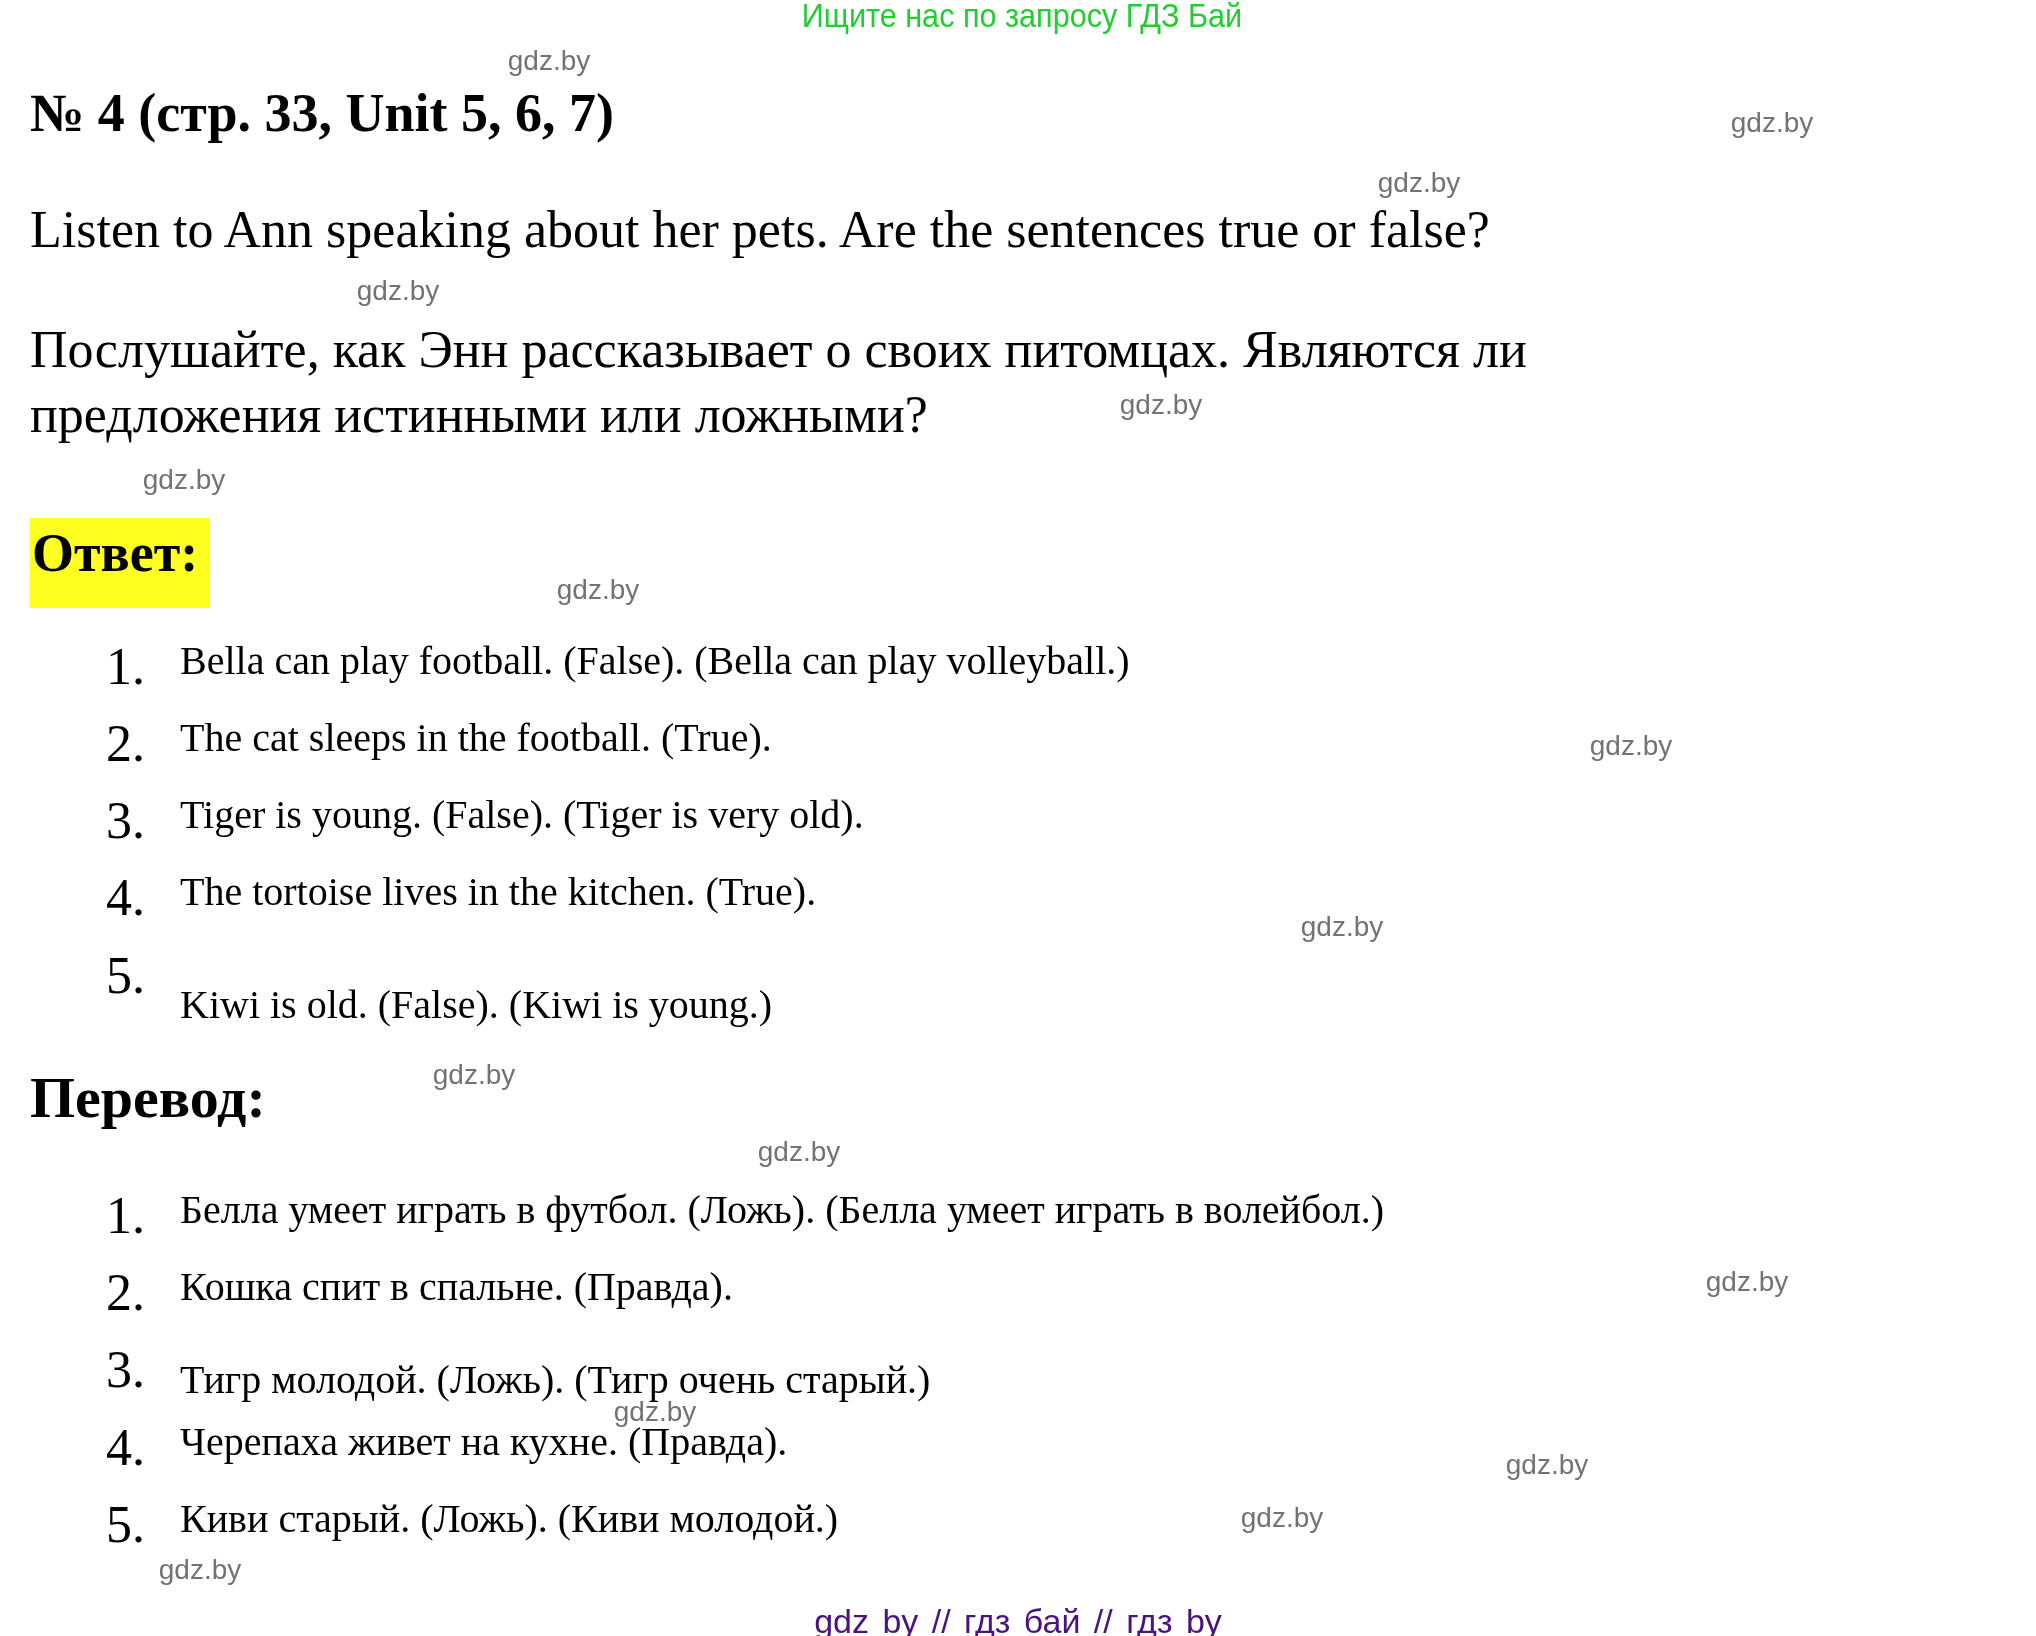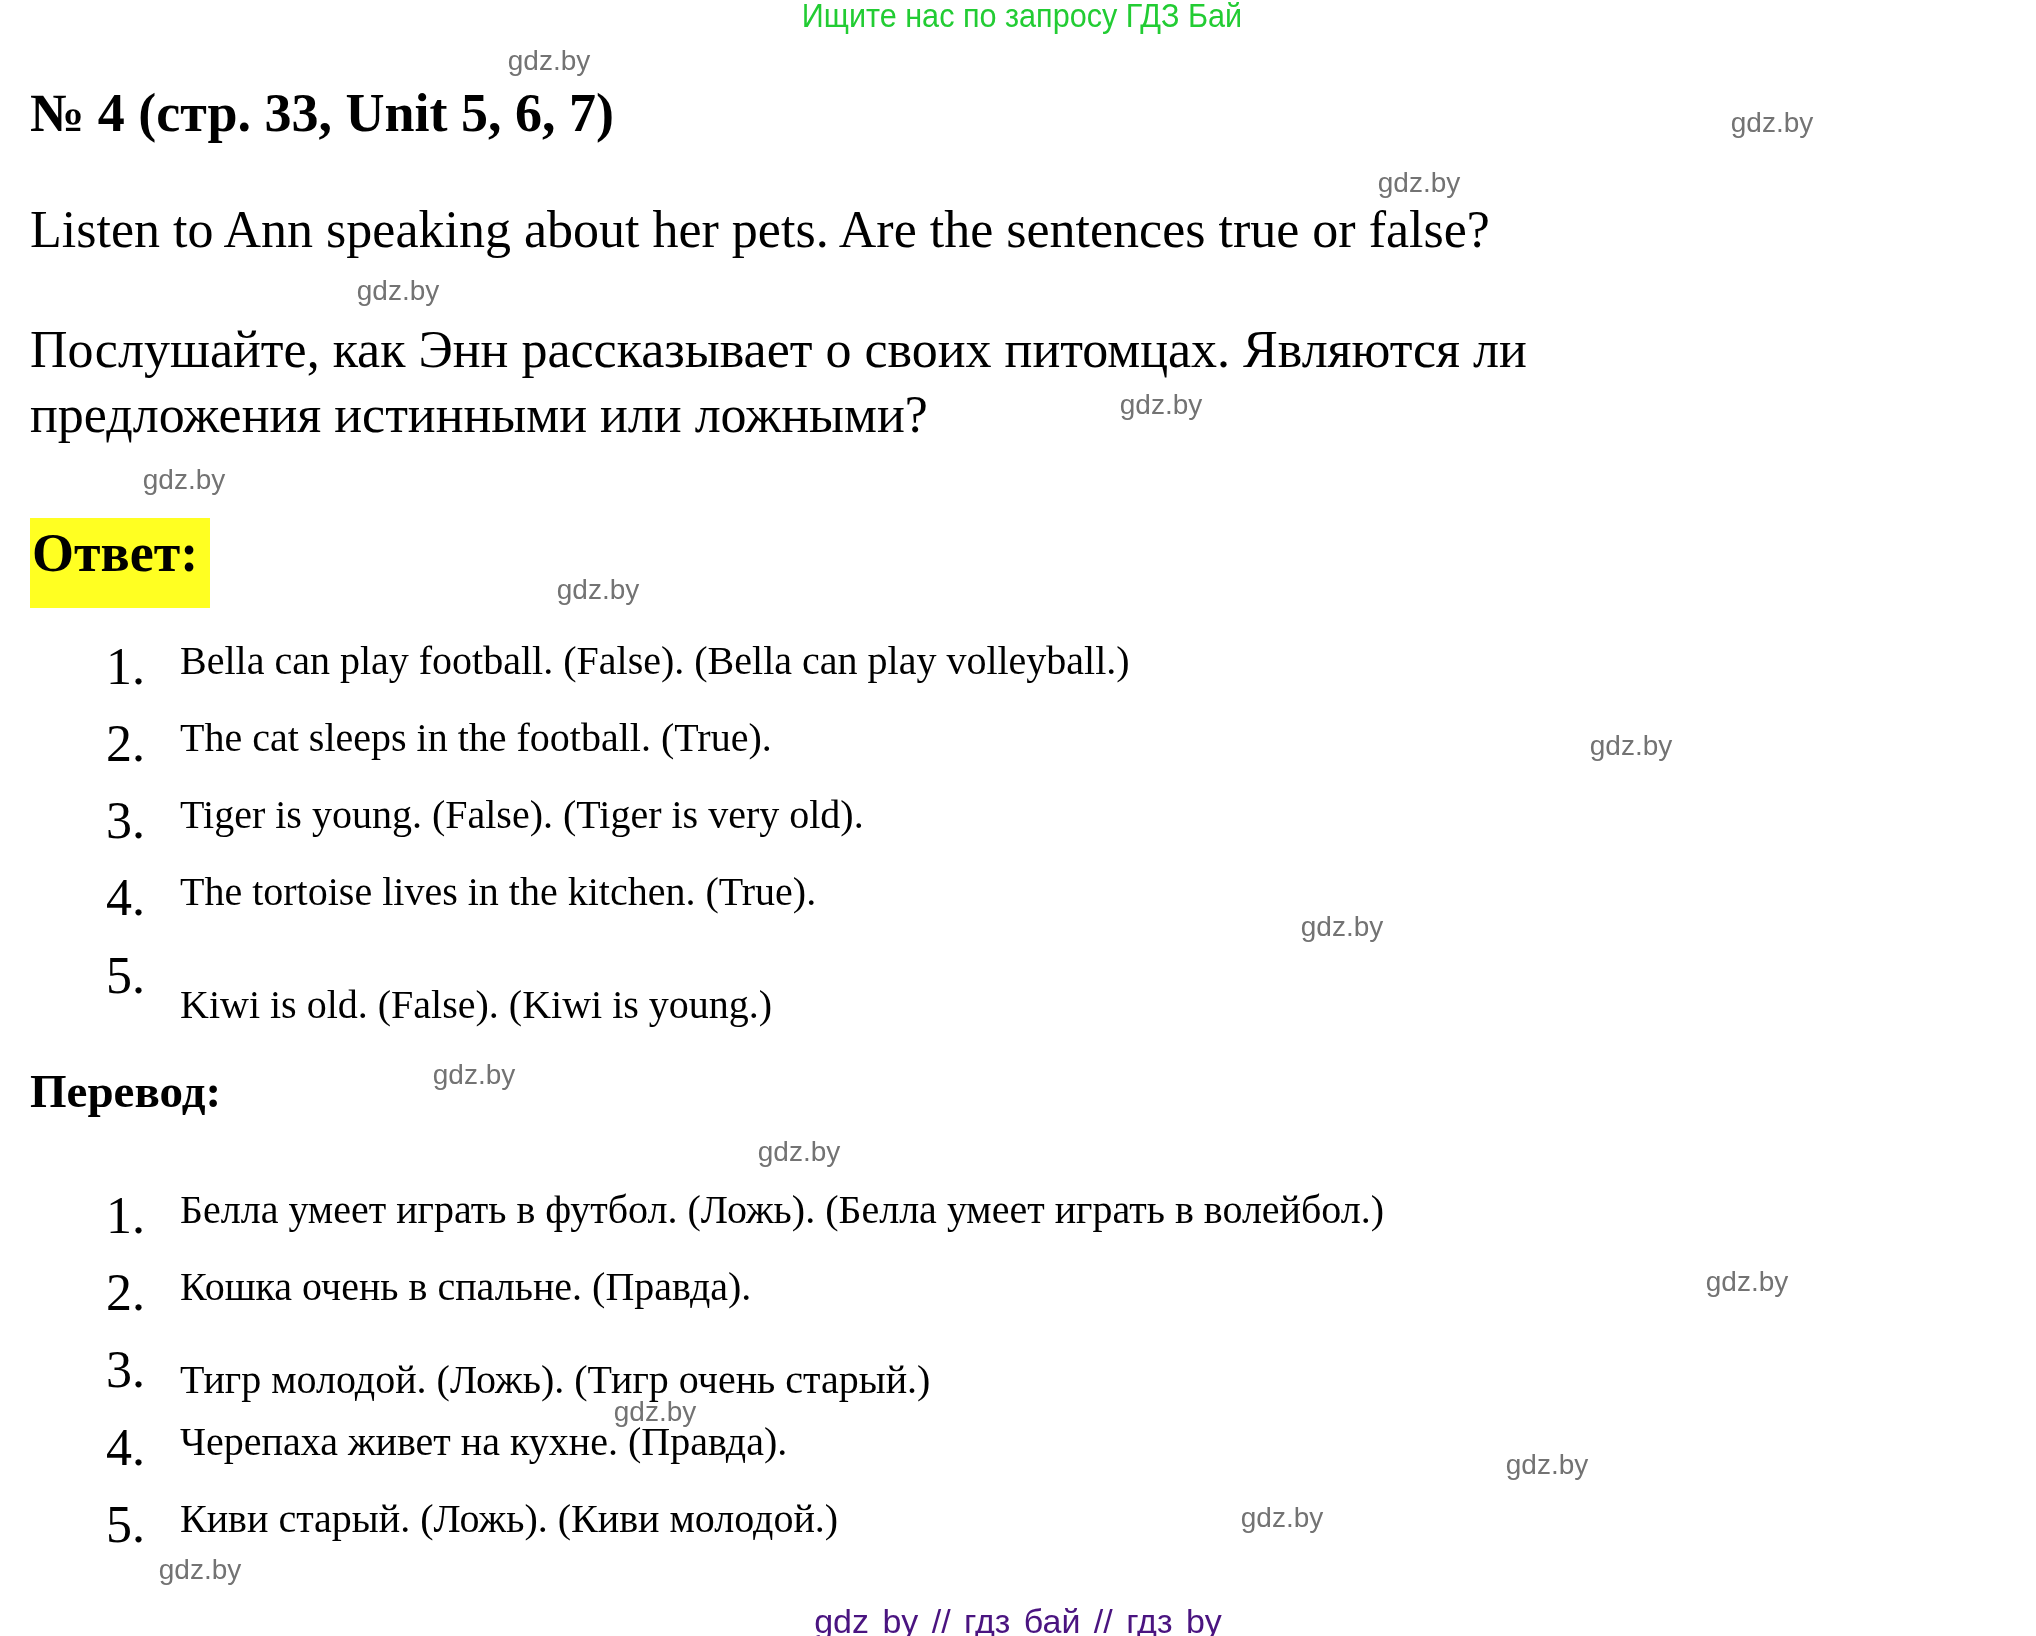--- a/index.html
+++ b/index.html
@@ -4,21 +4,21 @@
 <style>
   html, body { margin:0; padding:0; background:#ffffff; }
   body { width:2036px; height:1636px; position:relative; overflow:hidden; }
   .abs { position:absolute; white-space:nowrap; }
   .top-banner { font-family:"Liberation Sans", sans-serif; font-size:34px; color:#22cc33; left:0; width:2044px; text-align:center; top:-4px; transform:scaleX(0.9); transform-origin:center; }
   .serif { font-family:"Liberation Serif", serif; color:#000; }
   .title { font-size:54px; font-weight:bold; left:30px; top:82px; }
   .para { font-size:52px; left:30px; }
   .answer-box { left:30px; top:518px; width:180px; height:90px; background:#ffff22; }
   .answer-label { font-size:54px; font-weight:bold; left:32px; top:522px; }
-  .heading2 { font-size:47px; font-weight:bold; left:30px; top:1064px; }
+  .heading2 { font-size:58px; font-weight:bold; left:30px; top:1064px; }
   .item-num { font-size:52px; left:106px; }
   .item-text { font-size:40px; left:180px; }
   .wm { font-family:"Liberation Sans", sans-serif; font-size:28px; color:#737373; transform:translate(-50%,-50%); }
   .footer { font-family:"Liberation Sans", sans-serif; font-size:34px; color:#4a1480; left:0; width:2036px; text-align:center; top:1602px; word-spacing:4px; }
 </style>
 </head>
 <body>
 
 <div class="abs top-banner">Ищите нас по запросу ГДЗ Бай</div>
 
@@ -43,21 +43,21 @@
   <div class="abs serif item-num" style="top:946px;">5.</div>
   <div class="abs serif item-text" style="top:940px;margin-top:41px;">Kiwi is old. (False). (Kiwi is young.)</div>
 </div>
 
 <div class="abs serif heading2">Перевод:</div>
 
 <div>
   <div class="abs serif item-num" style="top:1186px;">1.</div>
   <div class="abs serif item-text" style="top:1186px;">Белла умеет играть в футбол. (Ложь). (Белла умеет играть в волейбол.)</div>
   <div class="abs serif item-num" style="top:1263px;">2.</div>
-  <div class="abs serif item-text" style="top:1263px;">Кошка очень в спальне. (Правда).</div>
+  <div class="abs serif item-text" style="top:1263px;">Кошка спит в спальне. (Правда).</div>
   <div class="abs serif item-num" style="top:1340px;">3.</div>
   <div class="abs serif item-text" style="top:1340px;margin-top:16px;">Тигр молодой. (Ложь). (Тигр очень старый.)</div>
   <div class="abs serif item-num" style="top:1418px;">4.</div>
   <div class="abs serif item-text" style="top:1418px;">Черепаха живет на кухне. (Правда).</div>
   <div class="abs serif item-num" style="top:1495px;">5.</div>
   <div class="abs serif item-text" style="top:1495px;">Киви старый. (Ложь). (Киви молодой.)</div>
 </div>
 
 <div class="abs wm" style="left:549px; top:61px;">gdz.by</div>
 <div class="abs wm" style="left:1772px; top:123px;">gdz.by</div>

